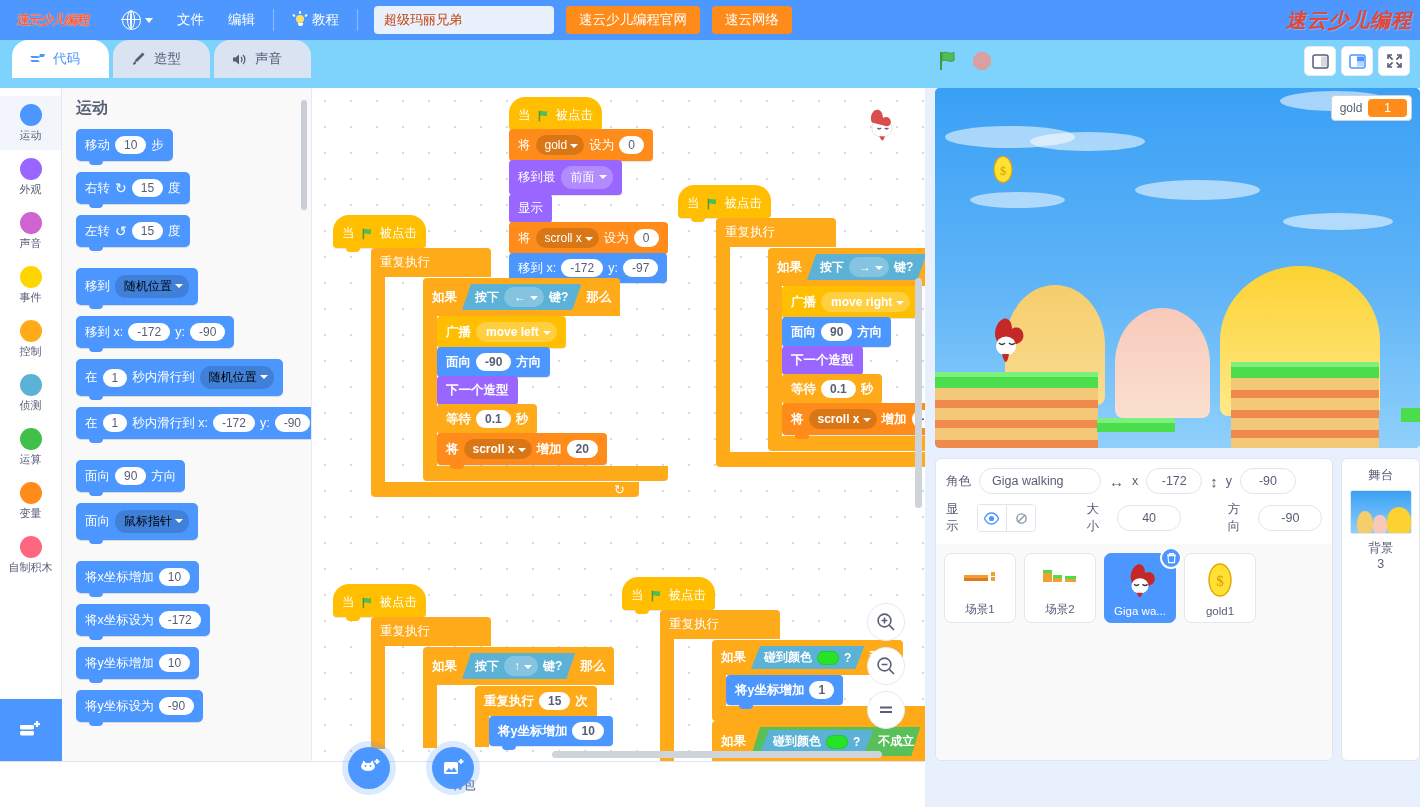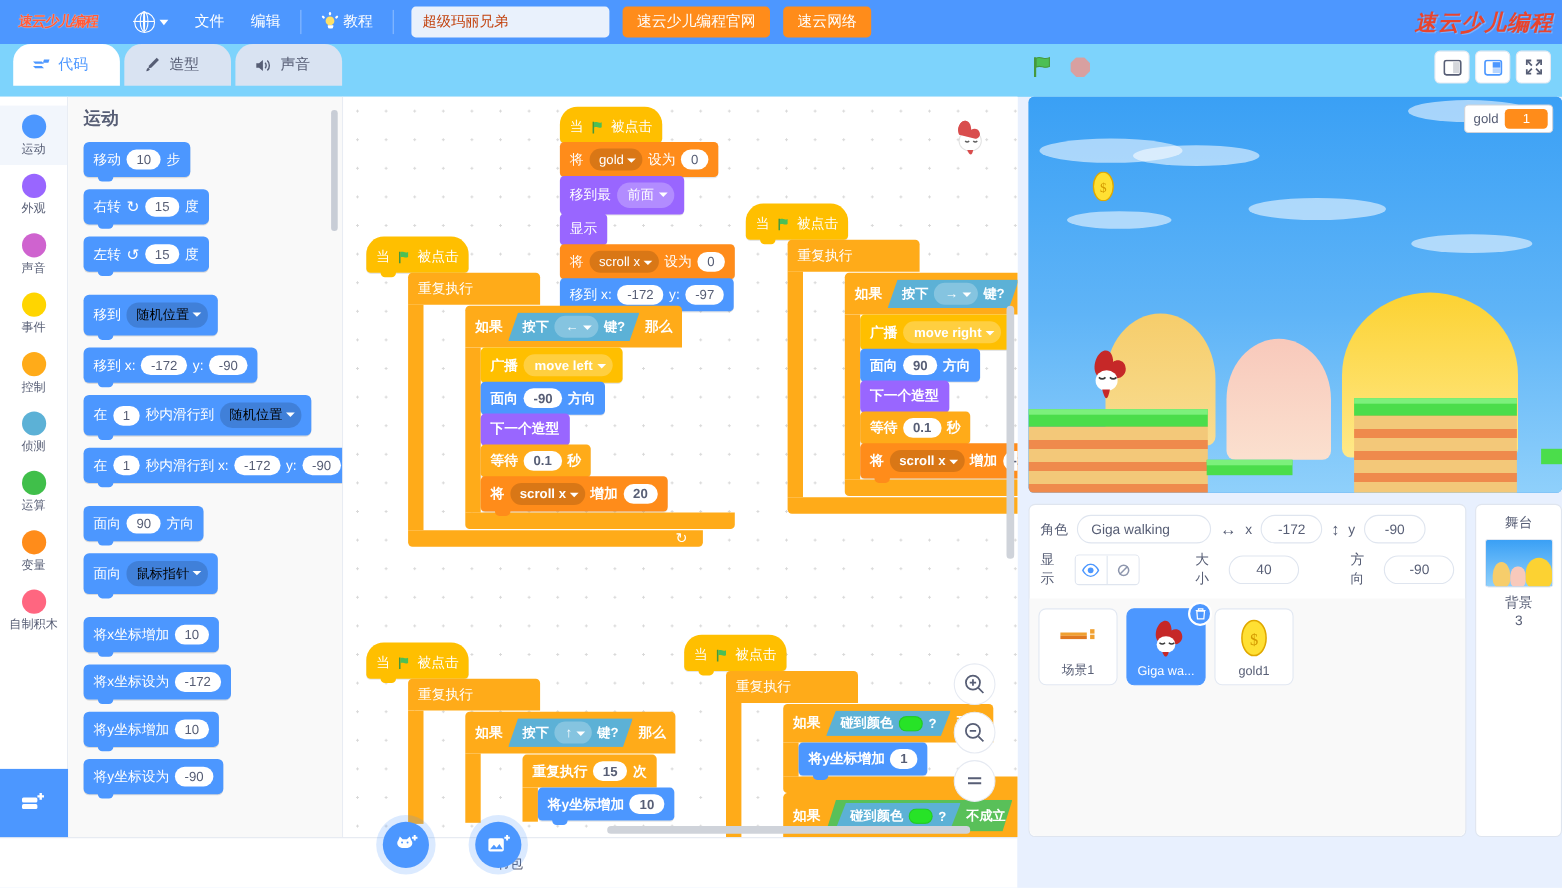--- a/index.html
+++ b/index.html
@@ -811,20 +811,33 @@
               <div class="thumb-img">
                 <svg width="44" height="28" viewBox="0 0 44 28">
                   <rect x="6" y="11" width="24" height="3" fill="#f0a030"></rect>
                   <rect x="6" y="14" width="24" height="3" fill="#e07820"></rect>
                   <rect x="33" y="8" width="4" height="4" fill="#f0a030"></rect>
                   <rect x="33" y="13" width="4" height="4" fill="#f0a030"></rect>
                 </svg>
               </div>
               <span>场景1</span>
             </div>
+            <div class="thumb">
+              <div class="thumb-img">
+                <svg width="44" height="28" viewBox="0 0 44 28">
+                  <rect x="5" y="6" width="9" height="12" fill="#f0a030"></rect>
+                  <rect x="5" y="6" width="9" height="3" fill="#4bdd4b"></rect>
+                  <rect x="15" y="11" width="9" height="7" fill="#f0a030"></rect>
+                  <rect x="15" y="11" width="9" height="3" fill="#4bdd4b"></rect>
+                  <rect x="27" y="12" width="11" height="6" fill="#f0a030"></rect>
+                  <rect x="27" y="12" width="11" height="3" fill="#4bdd4b"></rect>
+                </svg>
+              </div>
+              <span>场景2</span>
+            </div>
             <div class="thumb sel">
               <span class="delbadge">
                 <svg width="11" height="12" viewBox="0 0 11 12">
                   <path d="M1 3h9M3.5 3V1.6h4V3M2 3.6l.6 7h5.8l.6-7z" stroke="#fff" stroke-width="1.1" fill="none"></path>
                 </svg>
               </span>
               <div class="thumb-img">
                 <svg width="40" height="34" viewBox="0 0 42 40">
                   <path d="M16 26C6 22 10 5 18 2c6-2 9 4 9 10 4-3 10-1 11 4 2 6-3 11-8 11z" fill="#c62828"></path>
                   <ellipse cx="21" cy="27" rx="10" ry="9" fill="#fff"></ellipse>

